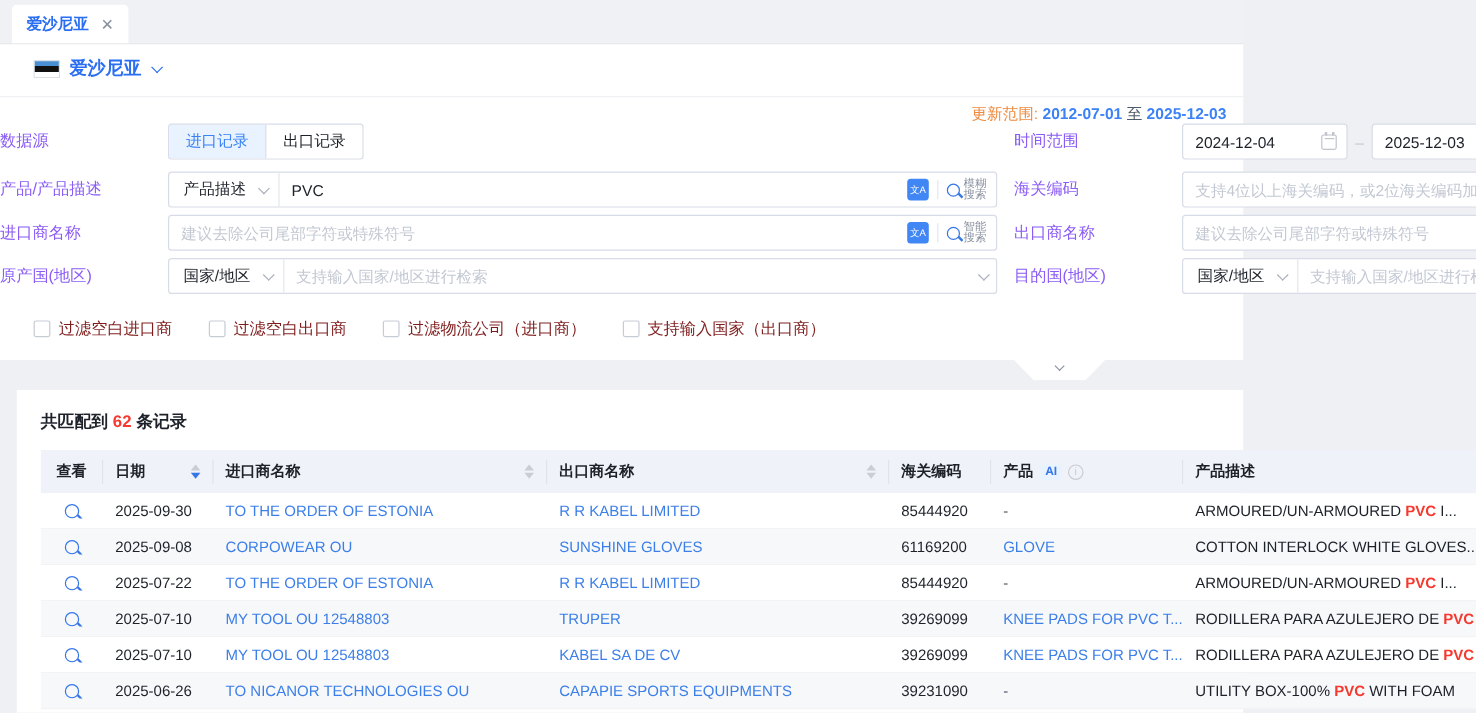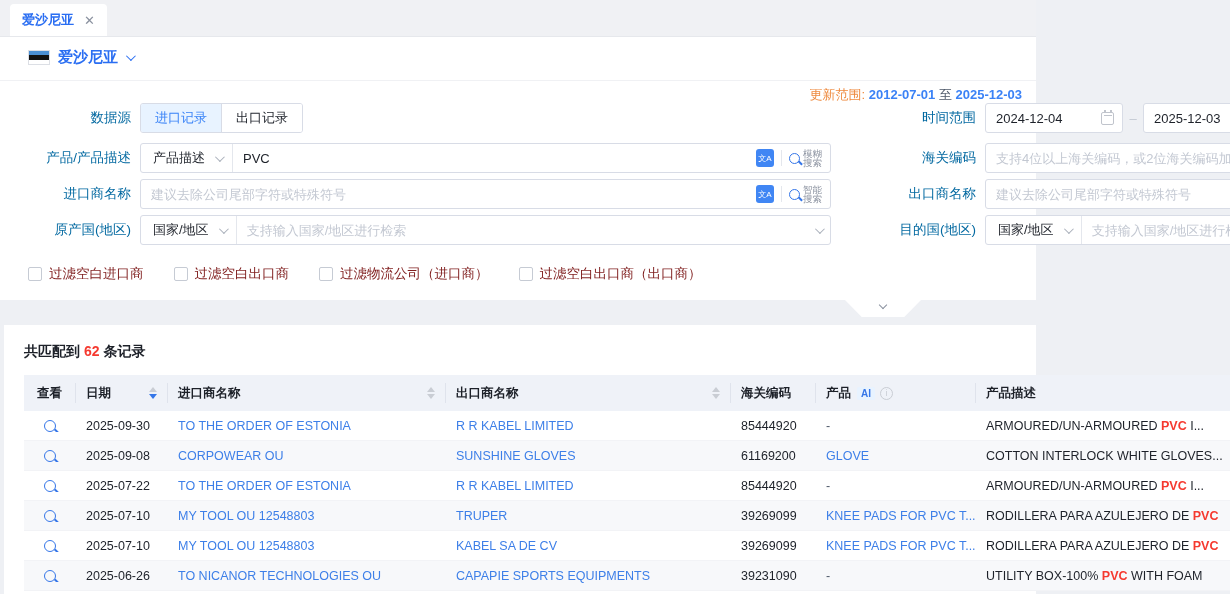--- a/index.html
+++ b/index.html
@@ -27,21 +27,21 @@
     display:inline-block; }
   .chev.blue { color:#2a6ef2; } .chev.gray { color:#aab0bb; }
   .fp-divider { position:absolute; top:43px; left:0; right:0; height:1px; background:#f0f1f4; }
 
   .update-line { position:absolute; top:49px; right:14px; font-size:13px; white-space:nowrap; }
   .update-label { color:#ee8a3e; }
   .update-date { color:#3b82f6; font-weight:bold; }
   .update-to { color:#4e5969; }
 
   .frow { position:absolute; display:flex; align-items:center; height:30px; }
-  .lab { width:140px; text-align:right; padding-right:9px; font-size:13.5px; color:#0369a1; white-space:nowrap; }
+  .lab { width:140px; padding-right:20px; font-size:13.5px; color:#8b5cf6; white-space:nowrap; }
   .r1 { top:66px; } .r2 { top:106px; } .r3 { top:142px; } .r4 { top:178px; }
   .left { left:0; } .right { left:845px; }
 
   
   .toggle-group { display:flex; border:1px solid #d8dce6; border-radius:3px; overflow:hidden; height:30px; }
   .toggle-btn { min-width:73px; padding:0 14px; display:flex; align-items:center; justify-content:center;
     font-size:13px; color:#1d2129; background:#fff; cursor:pointer; }
   .toggle-btn.active { background:#e8f3ff; color:#3a83f7; }
   .toggle-btn + .toggle-btn { border-left:1px solid #d8dce6; }
 
@@ -81,21 +81,21 @@
   .cb-box { width:14px; height:14px; border:1px solid #c6cbd4; border-radius:2px; background:#fff; }
 
   
   .band { height:25px; background:#eef0f4; position:relative; }
   .notch { position:absolute; left:845px; top:0; width:76px; height:17px; background:#fff;
     clip-path:polygon(0 0,100% 0,78% 100%,22% 100%); display:flex; align-items:flex-start;
     justify-content:center; cursor:pointer; }
   .notch .chev { margin-top:2px; transform:rotate(45deg); width:6px; height:6px; color:#8a919f; }
 
   
-  .results { margin-left:4px; background:#fff; min-height:269px; padding:18px 0 0 20px; }
+  .results { margin-left:14px; background:#fff; min-height:269px; padding:18px 0 0 20px; }
   .count-line { font-size:14px; font-weight:bold; color:#1d2129; margin-bottom:14px; }
   .count-num { color:#f5392f; padding:0 4px; }
 
   .table { font-size:12.5px; color:#1d2129; width:1300px; }
   .thead { display:flex; background:#eff2f8; height:36px; align-items:center; font-weight:bold; }
   .th { display:flex; align-items:center; padding:0 10px; height:20px;
     border-right:1px solid #dfe3ec; white-space:nowrap; }
   .th:last-child { border-right:none; }
   .tr { display:flex; height:30px; align-items:center; border-bottom:1px solid #f2f3f6; background:#fff; }
   .tbody .tr:nth-child(even) { background:#f7f8fa; }
@@ -265,21 +265,21 @@
           <span>过滤空白出口商</span>
         </label>
 
         <label class="cb-item">
           <span class="cb-box"></span>
           <span>过滤物流公司（进口商）</span>
         </label>
 
         <label class="cb-item">
           <span class="cb-box"></span>
-          <span>过滤空白出口商（出口商）</span>
+          <span>支持输入国家（出口商）</span>
         </label>
 
     </div>
   </div>
 
   <div class="band">
     <div class="notch">
       <span class="chev"></span>
     </div>
   </div>

